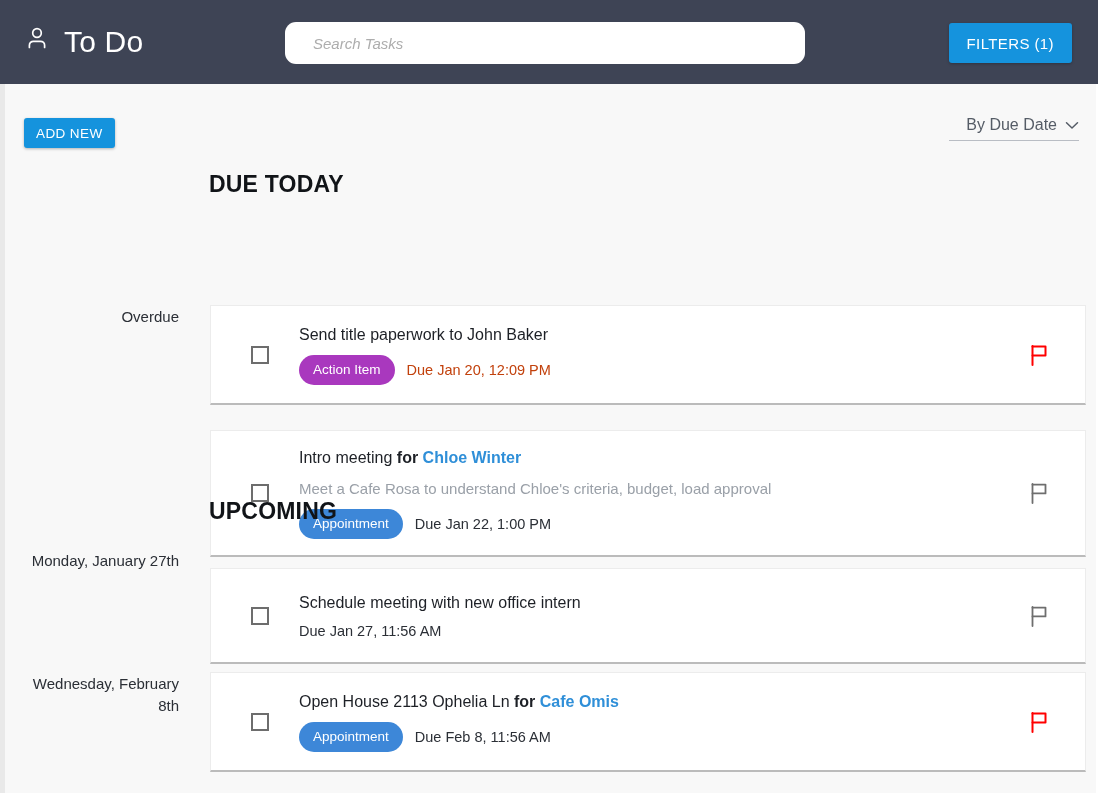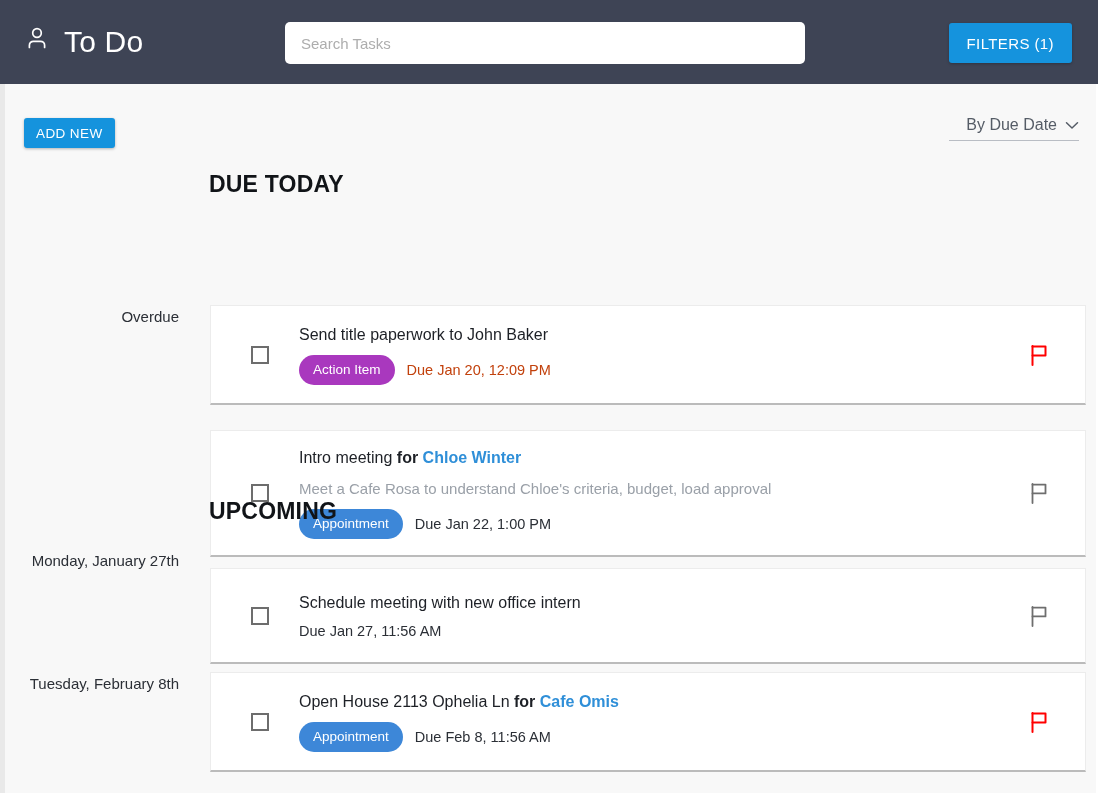--- a/index.html
+++ b/index.html
@@ -41,26 +41,27 @@
     left: 285px;
     top: 22px;
     width: 520px;
     height: 42px;
   }
   .search-input {
     width: 100%;
     height: 100%;
     border: none;
     outline: none;
-    border-radius: 5px;
+    border-radius: 11px;
     background: #ffffff;
     font-family: "Liberation Sans", sans-serif;
     font-size: 15px;
     color: #3e4455;
-    padding: 0 16px;
+    padding: 0 28px;
+    font-style: italic;
   }
   .search-input::placeholder { color: #adadad; }
 
   .filters-button {
     position: absolute;
     right: 26px;
     top: 23px;
     height: 40px;
     padding: 0 18px;
     border: none;
@@ -298,21 +299,21 @@
       </div>
     </div>
     <div class="flag-slot">
       <svg class="flag-icon" viewBox="0 0 20 22" fill="none" stroke="#6e6e6e" stroke-width="1.8" stroke-linecap="round" stroke-linejoin="round">
         <path d="M3.5 21 V2"></path>
         <path d="M3.5 2.6 H16.5 V11.4 H3.5"></path>
       </svg>
     </div>
   </div>
 
-  <div class="group-label" style="top:589px;">Tuesday, February 8th</div>
+  <div class="group-label" style="top:589px;">Wednesday, February 8th</div>
   <div class="task-card" style="top:588px; height:100px;">
     <div class="task-checkbox"></div>
     <div class="task-body">
       <div class="task-title">
         <span>Open House 2113 Ophelia Ln </span><span class="for-word">for </span><span class="task-link">Cafe Omis</span>
       </div>
       <div class="task-meta">
         <span class="badge appointment">Appointment</span>
         <span class="due-text">Due Feb 8, 11:56 AM</span>
       </div>

